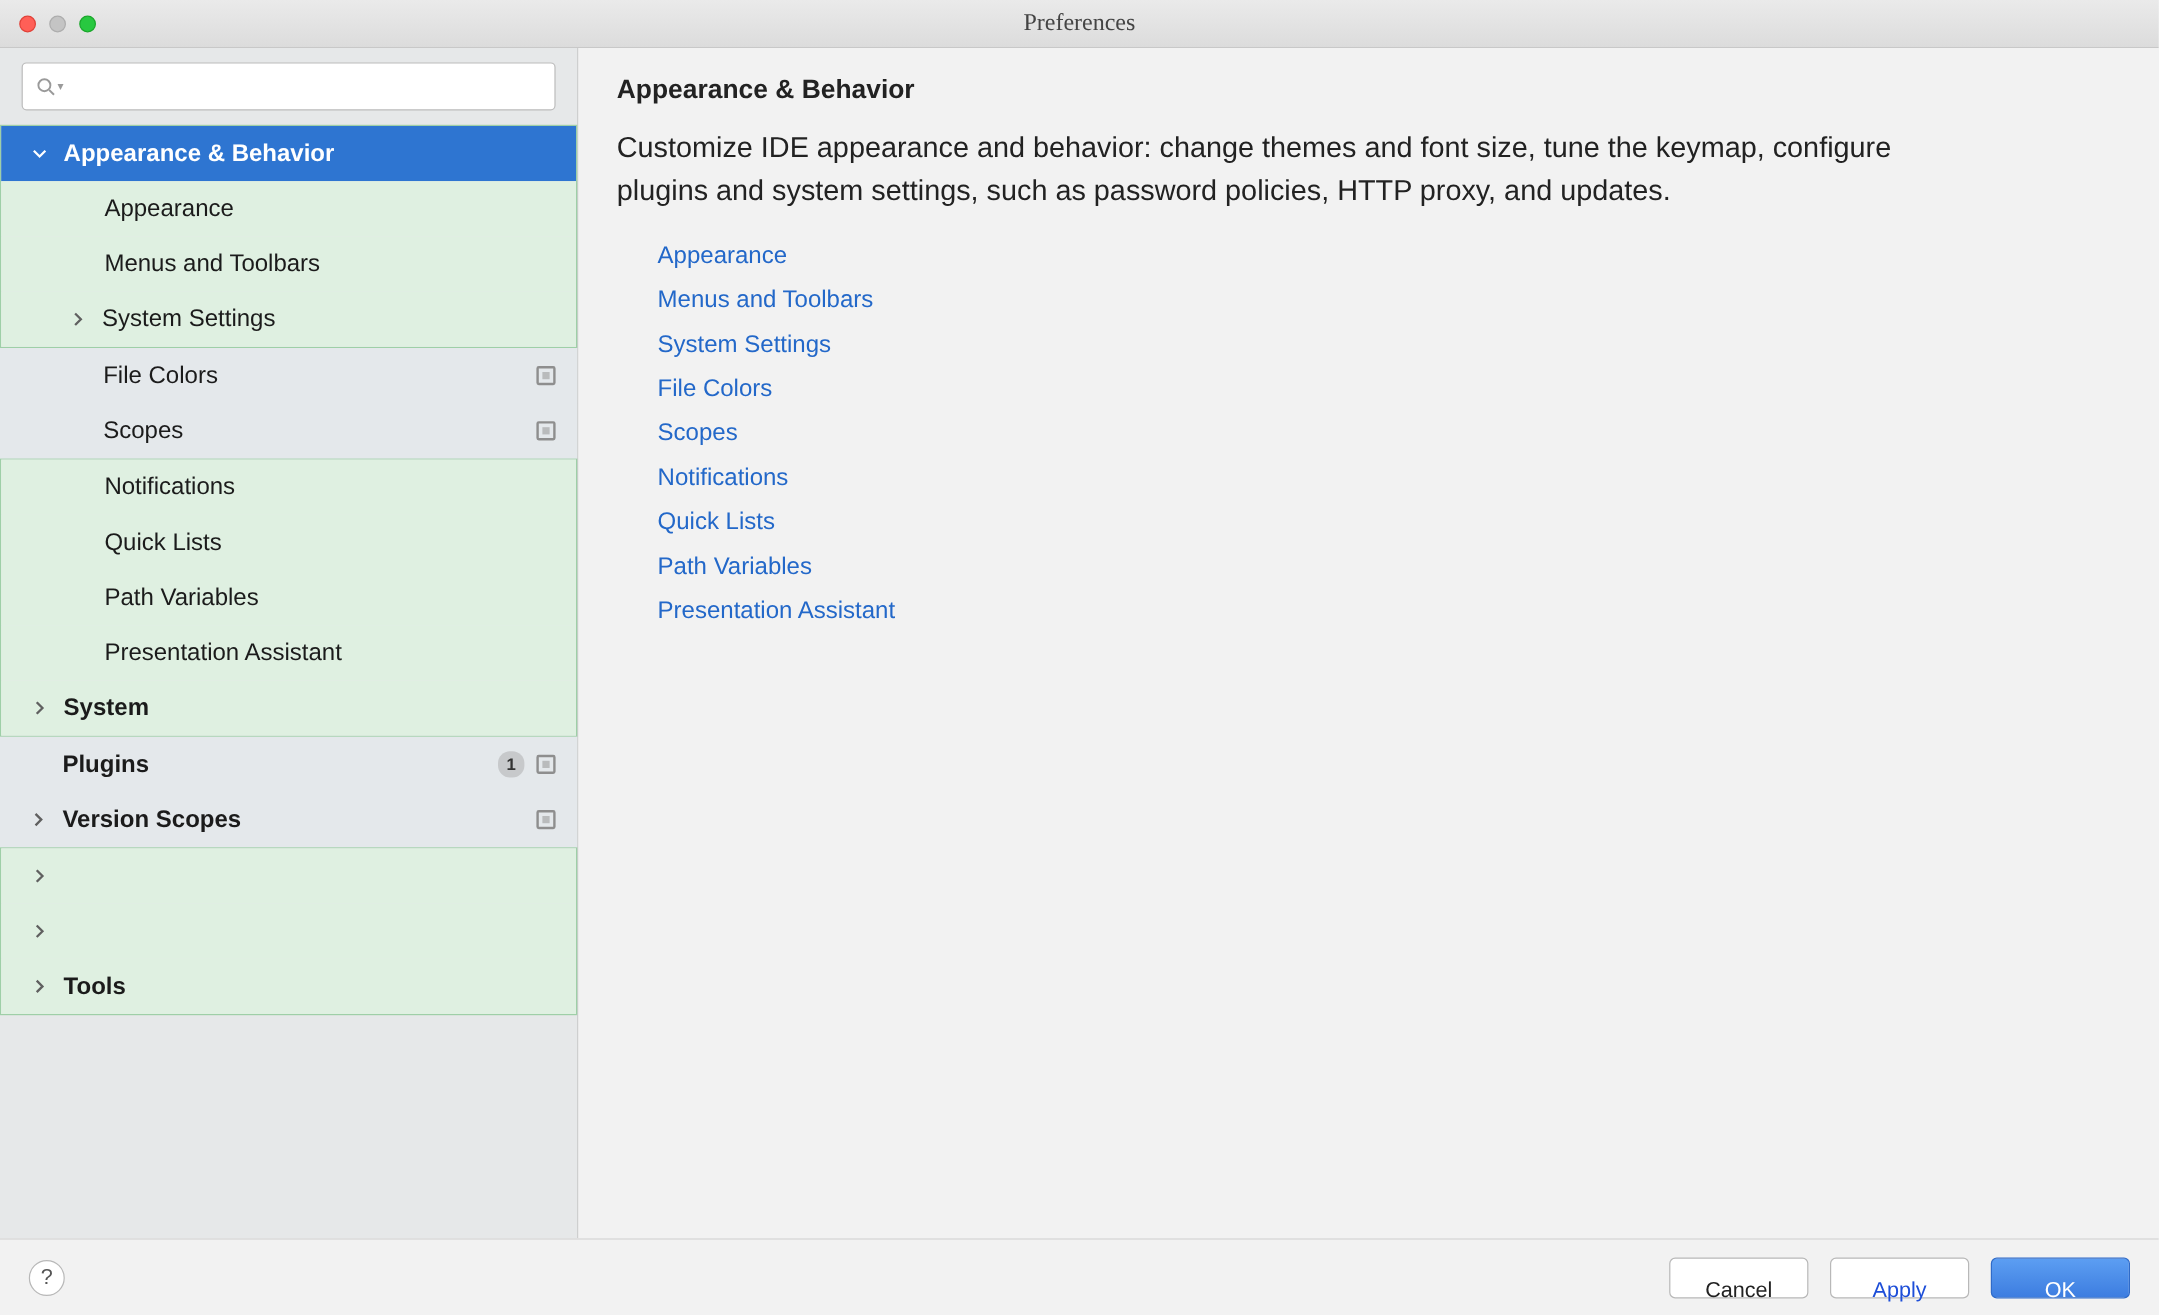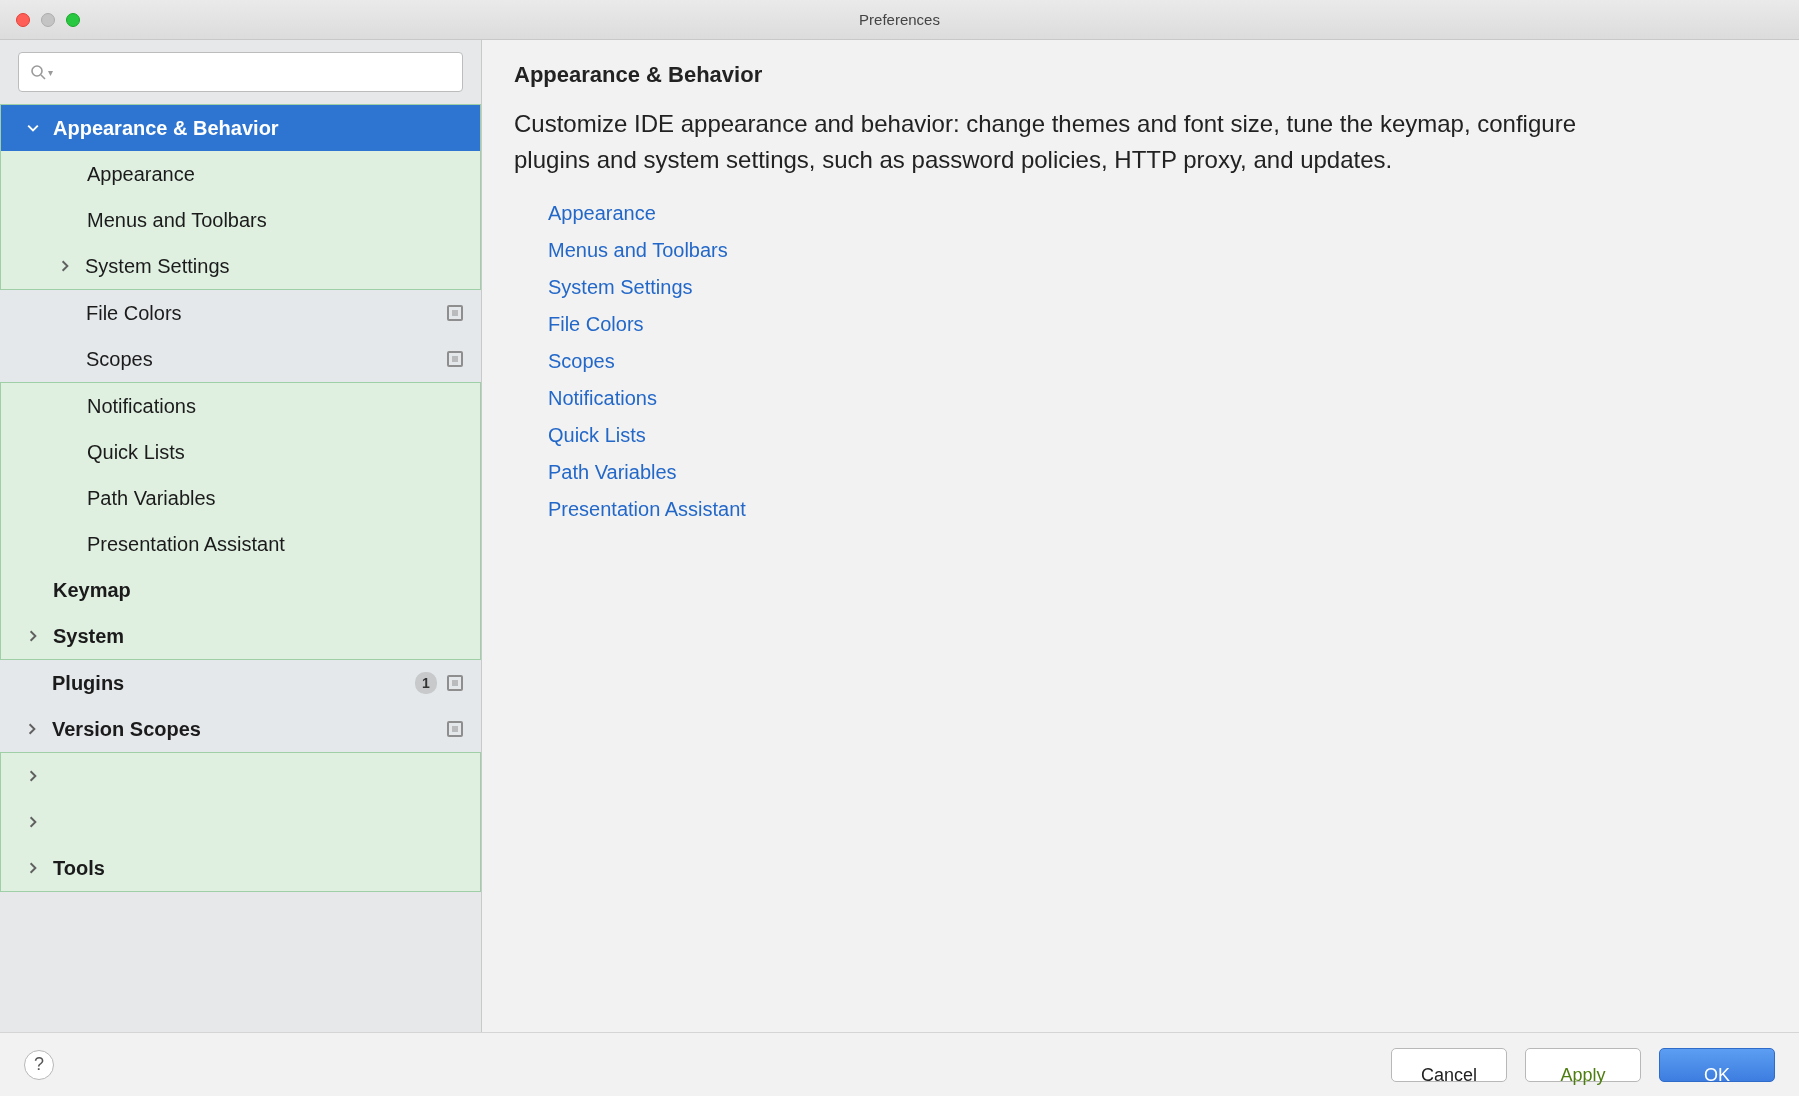--- a/index.html
+++ b/index.html
@@ -37,22 +37,23 @@
       height: 14px;
       border-radius: 50%;
     }
     .tl-close { background: #ff5f57; border: 0.5px solid #e14138; }
     .tl-min   { background: #c4c4c4; border: 0.5px solid #adadad; }
     .tl-max   { background: #28c840; border: 0.5px solid #1aa72b; }
     .titlebar-title {
       position: absolute;
       left: 50%;
       transform: translateX(-50%);
-      font-size: 15px;
+      font-size: 20px;
       color: #444;
+      font-family: Liberation Serif, serif;
     }
 
     
     .split {
       flex: 1;
       display: flex;
       min-height: 0;
     }
 
     
@@ -233,21 +234,21 @@
       margin-left: 18px;
       border-radius: 5px;
       border: 1px solid #b8b8b8;
       background: #fff;
       font-size: 18px;
       color: #222;
       padding: 16px 22px;
       cursor: pointer;
     }
     .btn.disabled {
-      color: #4d7c0f;
+      color: #1d4ed8;
       cursor: default;
     }
     .btn.primary {
       background: linear-gradient(#5c9ef2, #3d7de0);
       border: 1px solid #2f6bc9;
       color: #fff;
     }
   </style>
 </head>
 <body>
@@ -320,23 +321,20 @@
           <span class="row-label">Notifications</span>
         </div>
         <div class="tree-row child green">
           <span class="row-label">Quick Lists</span>
         </div>
         <div class="tree-row child green">
           <span class="row-label">Path Variables</span>
         </div>
         <div class="tree-row child green">
           <span class="row-label">Presentation Assistant</span>
-        </div>
-        <div class="tree-row top-level green">
-          <span class="row-label">Keymap</span>
         </div>
         <div class="tree-row top-level with-chevron green">
           <span class="chevron">
             <svg viewBox="0 0 10 10">
                 <path d="M3 1 L7 5 L3 9" fill="none" stroke="currentColor" stroke-width="1.6"></path>
               </svg>
           </span>
           <span class="row-label">System</span>
         </div>
       </div>

